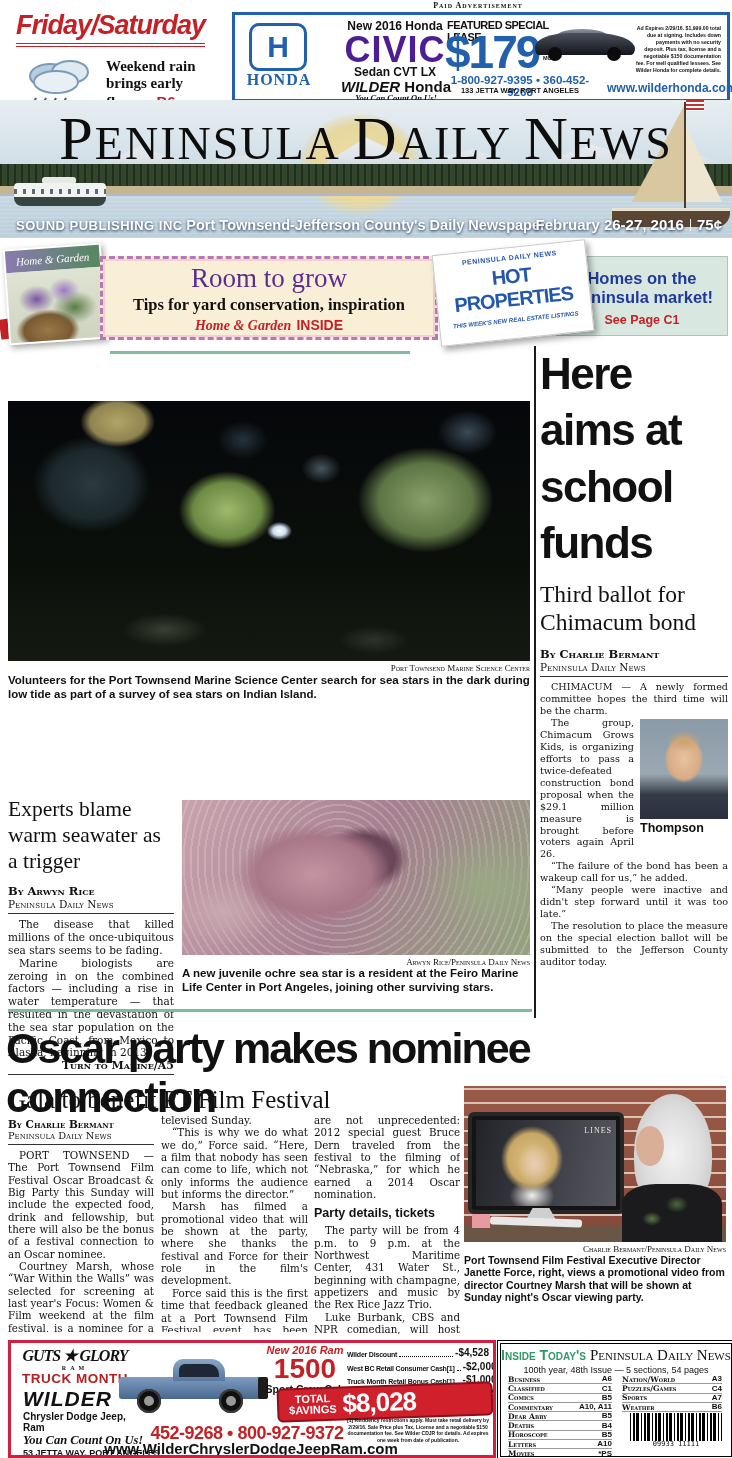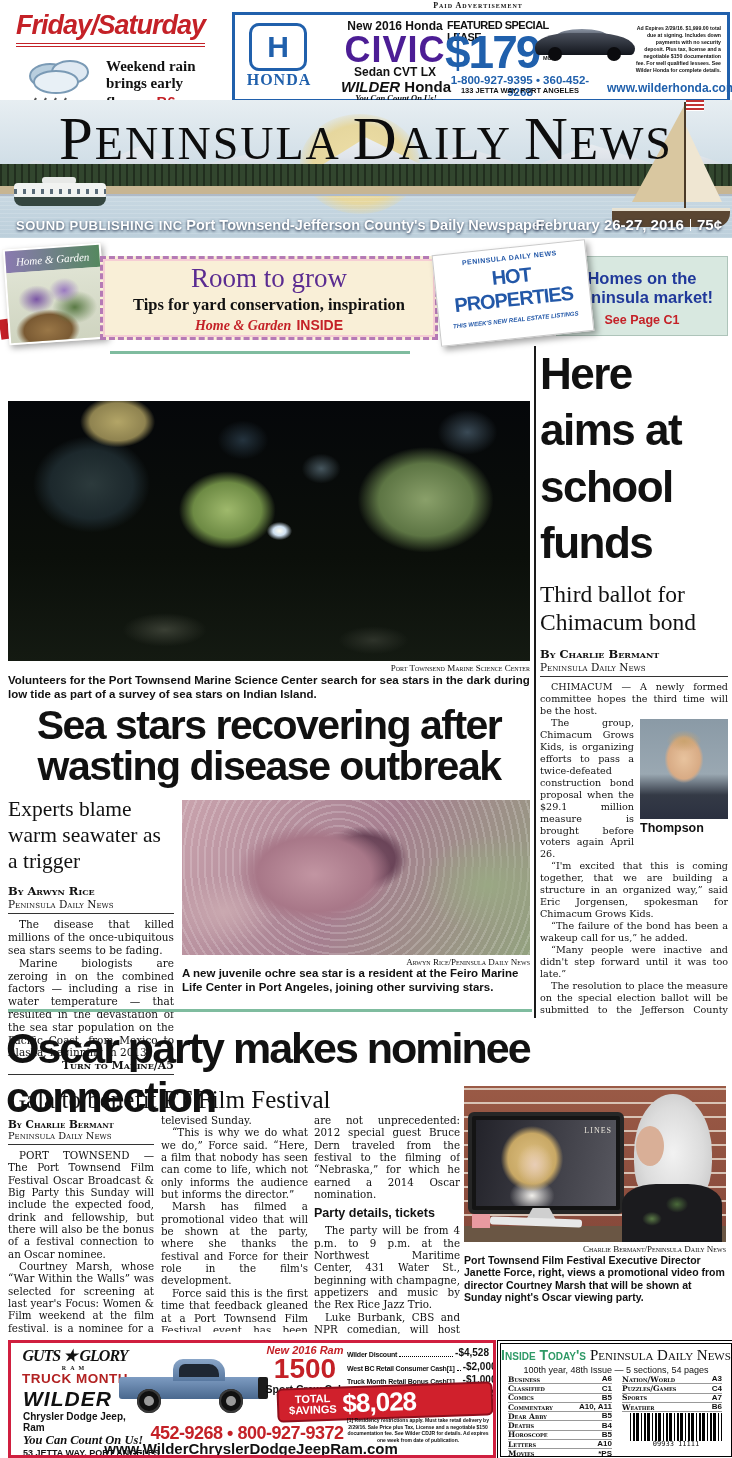--- a/index.html
+++ b/index.html
@@ -338,21 +338,20 @@
     <div class="hot-main">HOT PROPERTIES</div>
     <div class="hot-bot">THIS WEEK'S NEW REAL ESTATE LISTINGS</div>
   </div>
 
   <div class="abs green-rule" style="left:110px;top:351px;width:300px;"></div>
   <div class="abs research-head">Research and recovery</div>
   <div class="abs photo1"></div>
   <div class="abs credit" style="left:8px;top:663px;width:522px;">Port Townsend Marine Science Center</div>
   <div class="abs cap caption1">Volunteers for the Port Townsend Marine Science Center search for sea stars in the dark during low tide as part of a survey of sea stars on Indian Island.</div>
 
-  <div class="abs sea-head">Sea stars recovering after wasting disease outbreak</div>
 
   <div class="abs subcol">
     <div class="sea-sub">Experts blame warm seawater as a trigger</div>
     <div class="byline">By Arwyn Rice</div>
     <div class="orgline">Peninsula Daily News</div>
     <div class="copy">
       <p>The disease that killed millions of the once-ubiquitous sea stars seems to be fading.</p>
       <p>Marine biologists are zeroing in on the combined factors — including a rise in water temperature — that resulted in the devastation of the sea star population on the Pacific Coast, from Mexico to Alaska, beginning in 2013.</p>
     </div>
     <div class="turn under">Turn to Marine/A5</div>
@@ -363,27 +362,26 @@
   <div class="abs cap caption2">A new juvenile ochre sea star is a resident at the Feiro Marine Life Center in Port Angeles, joining other surviving stars.</div>
   <div class="abs green-rule" style="left:8px;top:1009px;width:524px;"></div>
 
   <div class="abs vrule"></div>
   <div class="abs rightcol">
     <div class="bond-head">Here aims at school funds</div>
     <div class="bond-sub">Third ballot for Chimacum bond</div>
     <div class="byline">By Charlie Bermant</div>
     <div class="orgline">Peninsula Daily News</div>
     <div class="copy">
-      <p>CHIMACUM — A newly formed committee hopes the third time will be the host.</p>
+      <p>CHIMACUM — A newly formed committee hopes the third time will be the charm.</p>
       <div class="thom">
         <div class="thom-img"></div>
         <div class="thom-cap">Thompson</div>
       </div>
       <p>The group, Chimacum Grows Kids, is organizing efforts to pass a twice-defeated construction bond proposal when the $29.1 million measure is brought before voters again April 26.</p>
-      <p>“I'm excited that this is coming together, that we are building a structure in an organized way,” said Eric Jorgensen, spokesman for Chimacum Grows Kids.</p>
       <p>“The failure of the bond has been a wakeup call for us,” he added.</p>
       <p>“Many people were inactive and didn't step forward until it was too late.”</p>
       <p>The resolution to place the measure on the special election ballot will be submitted to the Jefferson County auditor today.</p>
 
     </div>
 
   </div>
 
   <div class="abs oscar-head">Oscar party makes nominee connection</div>
   <div class="abs oscar-sub">Gala to benefit PT Film Festival</div>

